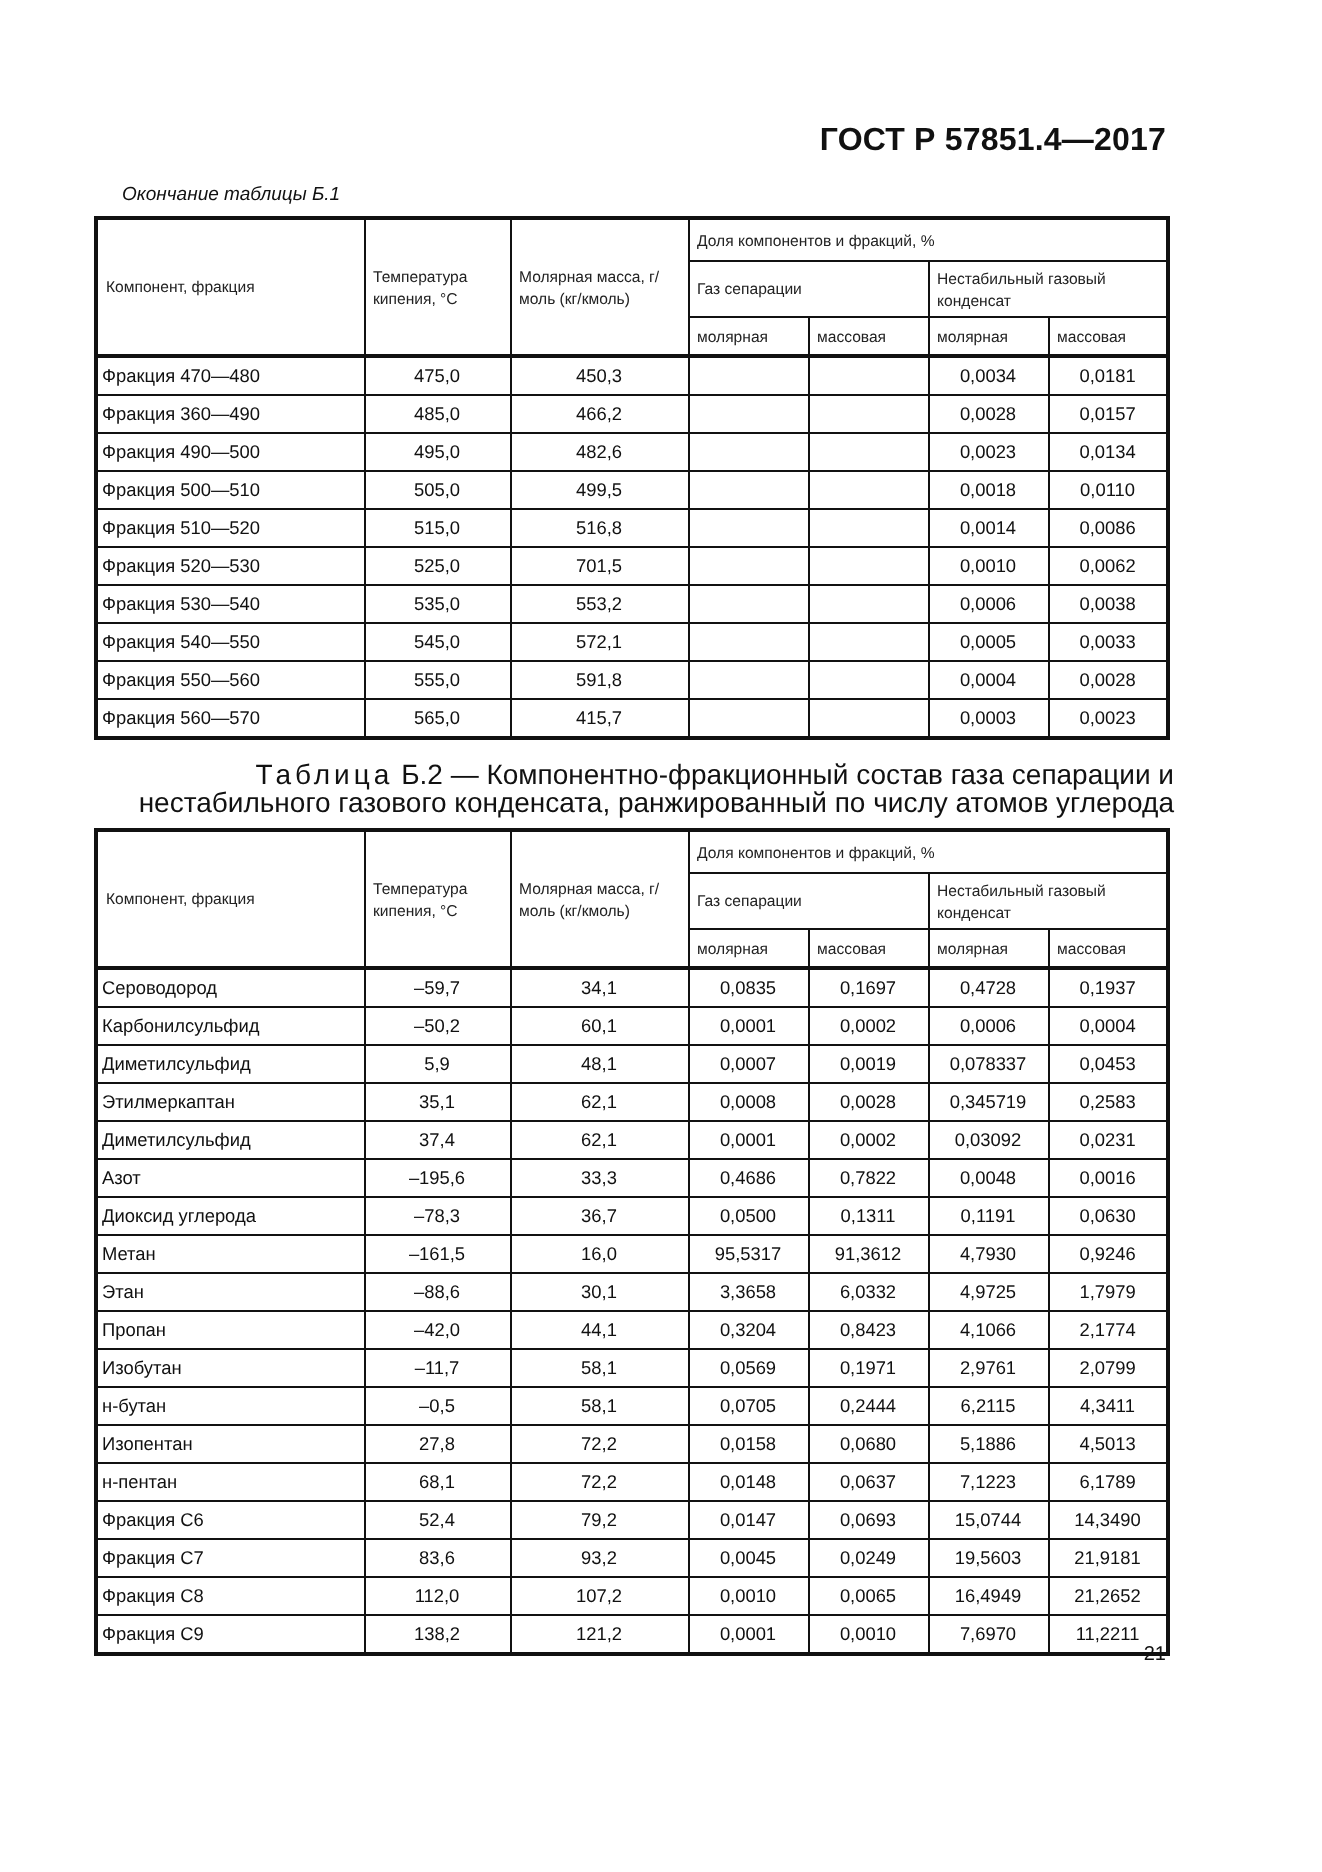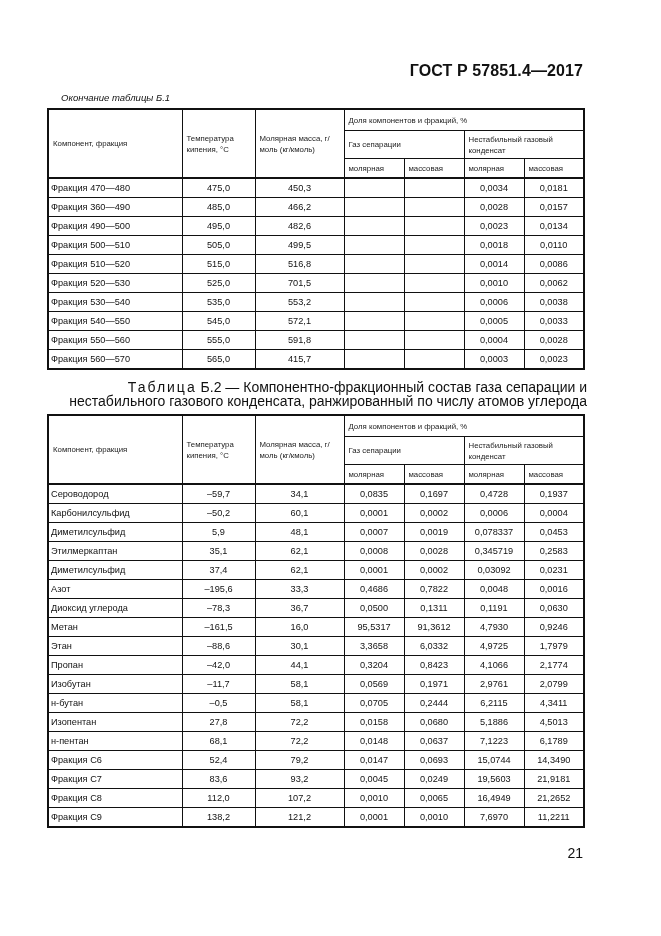--- a/index.html
+++ b/index.html
@@ -15,21 +15,21 @@
     th { font-size: 7.8px; color: #222; text-align: left; line-height: 11px; }
     td { height: 18px; text-align: center; }
     td.name { text-align: left; padding-left: 2px; }
     .thick-top td { border-top: 2.5px solid #111; }
     table { border: 2px solid #111; }
     col.c1 { width: 134px; } col.c2 { width: 73px; } col.c3 { width: 89px; }
     col.c4, col.c5, col.c6, col.c7 { width: 60px; }
     tr.h1 th { height: 20px; }
     tr.h2 th { height: 27px; }
     tr.h3 th { height: 18px; }
-    .page-num { position: absolute; top: 845px; right: 78px; font-size: 14px; }
+    .page-num { position: absolute; top: 822px; right: 78px; font-size: 10px; }
   </style>
 </head>
 <body>
 
 <div class="doc-code">ГОСТ Р 57851.4—2017</div>
 
 <div class="caption1">Окончание таблицы Б.1</div>
 
 <table id="t1">
   <colgroup>

